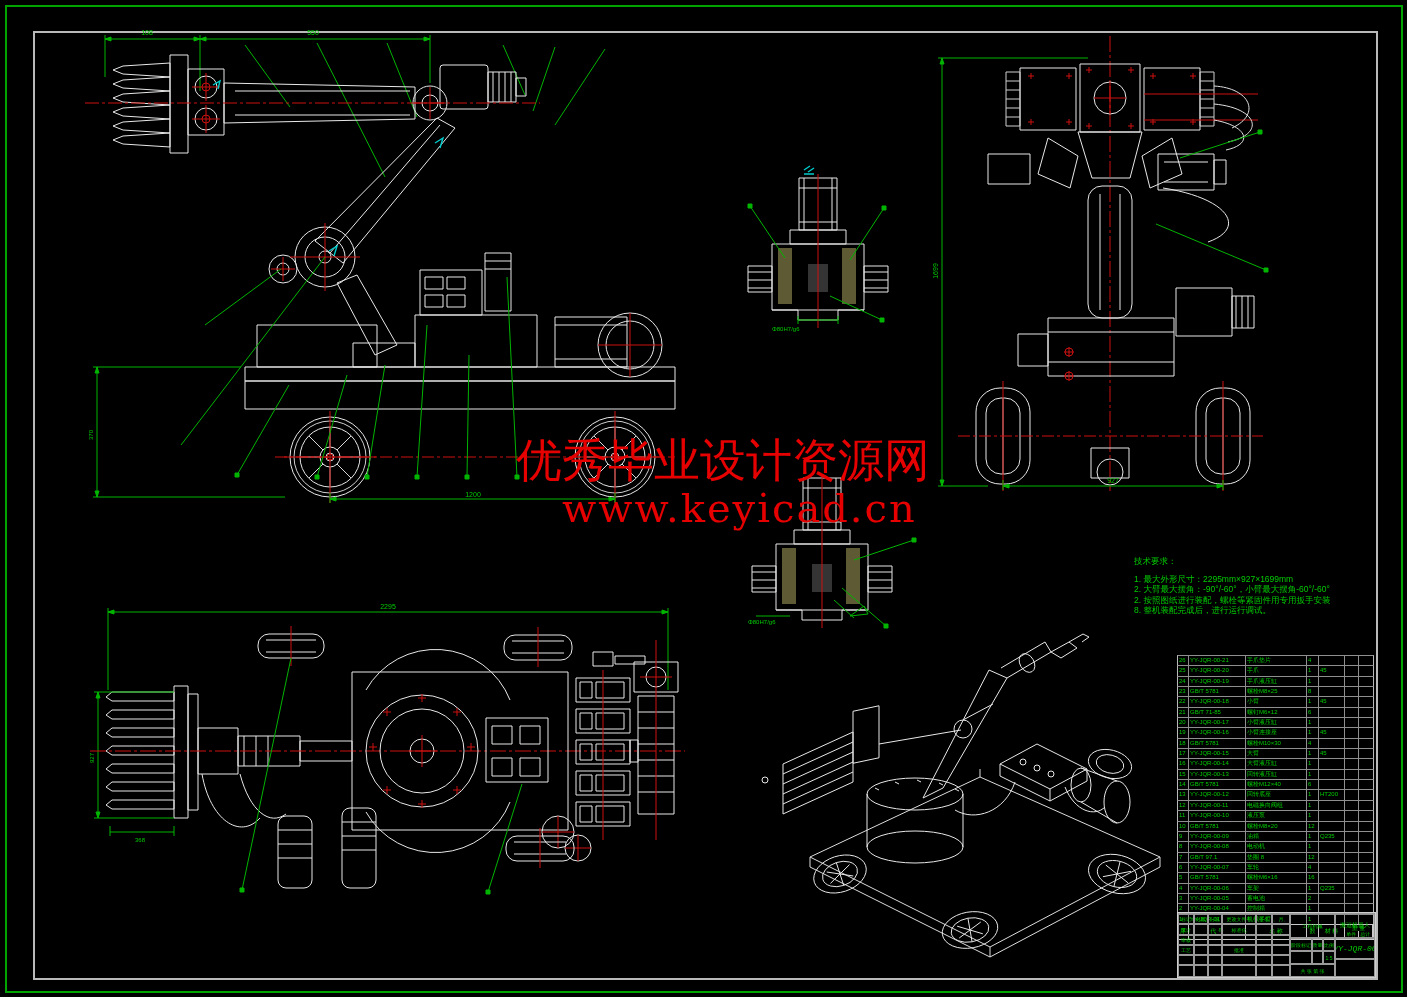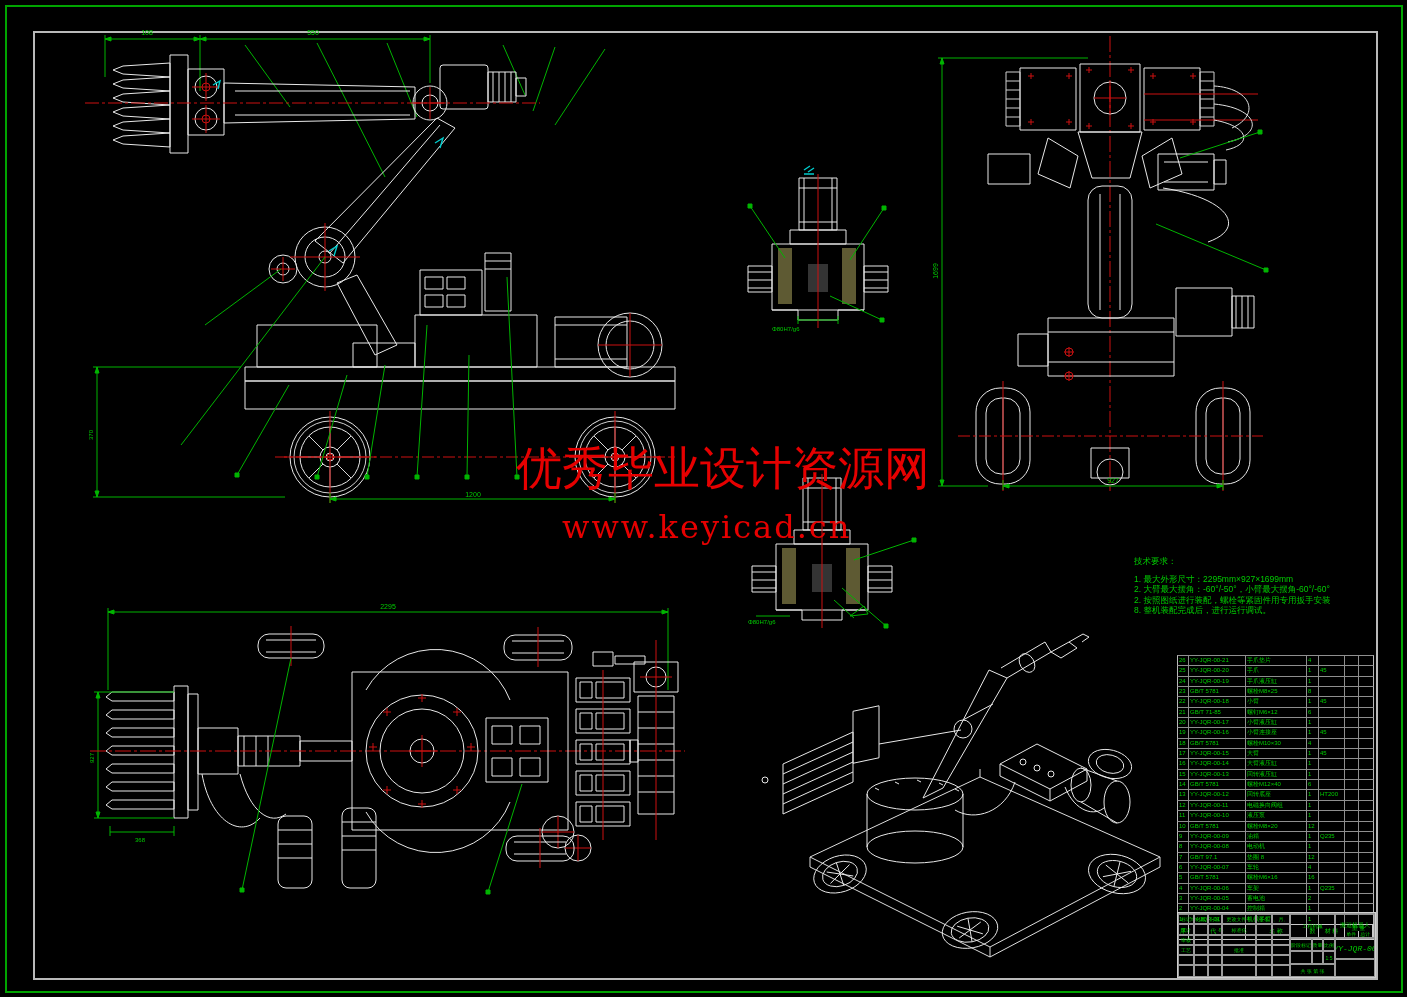--- a/index.html
+++ b/index.html
@@ -3,23 +3,23 @@
 <meta charset="utf-8">
 <style>
   html,body{margin:0;padding:0;background:#000;}
   #sheet{position:relative;width:1407px;height:997px;background:#000;overflow:hidden;
          font-family:"Liberation Sans",sans-serif;}
   .abs{position:absolute;}
   #outer-border{left:5px;top:5px;width:1394px;height:984px;border:2px solid #00a400;}
   #inner-border{left:33px;top:31px;width:1341px;height:945px;border:2px solid #b9b9b9;}
   svg{position:absolute;overflow:visible;}
   svg *{vector-effect:non-scaling-stroke;}
-  .wm{position:absolute;color:#e60000;font-family:"DejaVu Serif",serif;white-space:nowrap;z-index:30;margin-top:8px;}
+  .wm{position:absolute;color:#e60000;font-family:"DejaVu Serif",serif;white-space:nowrap;z-index:30;}
   #wm1{left:516px;top:430px;font-size:46px;letter-spacing:0px;}
-  #wm2{left:562px;top:500px;font-size:32px;letter-spacing:2px;}
+  #wm2{left:562px;top:485px;font-size:40px;letter-spacing:2px;}
   #tech-notes{left:1134px;top:556px;width:268px;color:#00cc00;font-size:8.5px;line-height:10.5px;z-index:5;}
   #tech-notes .tn-title{margin-bottom:7px;}
   
   #bom{left:1177px;top:655px;width:197px;z-index:6;color:#00cc00;}
   .bom-row{display:grid;grid-template-columns:11px 57px 61px 12px 26px 14px 14px;
            height:9.35px;border-left:1px solid #b9b9b9;border-right:1px solid #b9b9b9;
            border-top:1px solid #8f8f8f;}
   .bom-row>div{border-right:1px solid #8f8f8f;font-size:6px;line-height:9px;
                overflow:hidden;white-space:nowrap;padding-left:1px;color:#00cc00;}
   .bom-row>div:last-child{border-right:none;}
@@ -429,21 +429,21 @@
     </g>
   </svg>
 
   <div class="wm" id="wm1">优秀毕业设计资源网</div>
   <div class="wm" id="wm2">www.keyicad.cn</div>
 
   <div class="abs" id="tech-notes">
     <div class="tn-title">技术要求：</div>
     <div>
         <div class="tn-line">1. 最大外形尺寸：2295mm×927×1699mm</div>
-        <div class="tn-line">2. 大臂最大摆角：-60°/-50°，小臂最大摆角-60°/-60°</div>
+        <div class="tn-line">2. 大臂最大摆角：-90°/-60°，小臂最大摆角-60°/-60°</div>
         <div class="tn-line">2. 按照图纸进行装配，螺栓等紧固件用专用扳手安装</div>
         <div class="tn-line">8. 整机装配完成后，进行运行调试。</div>
       </div>
   </div>
 
   <div class="abs" id="bom">
     <div id="bom-list">
         <div class="bom-row">
         <div>26</div>
         <div>YY-JQR-00-21</div>

